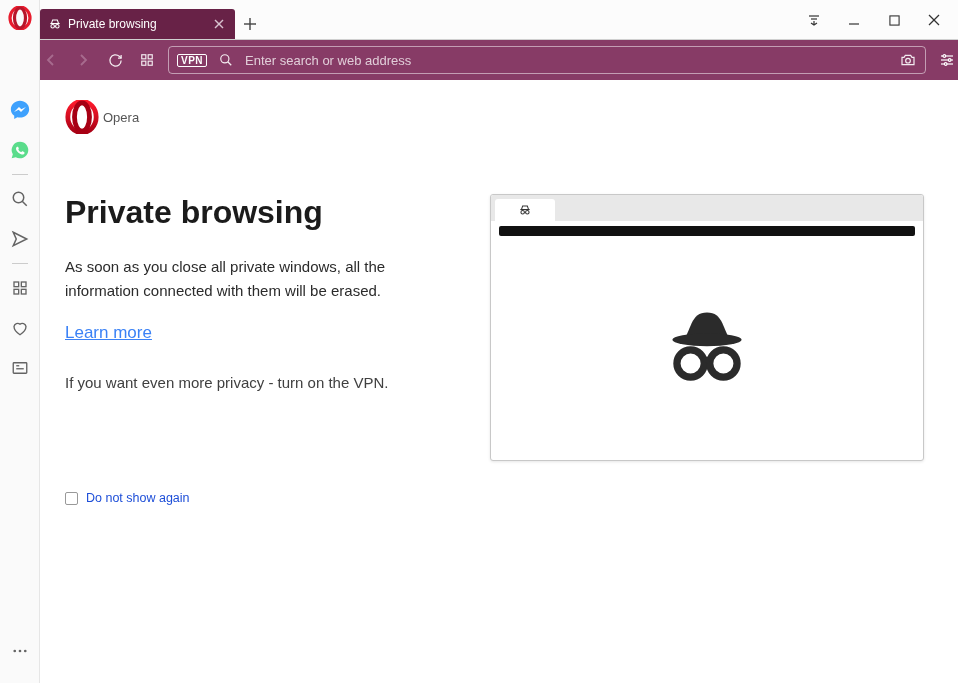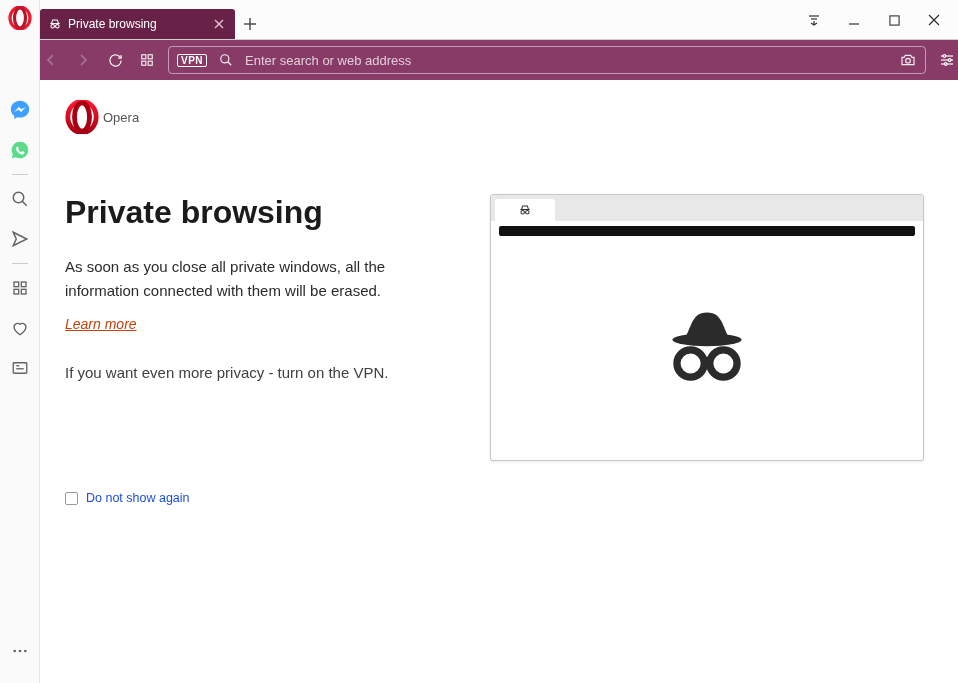--- a/index.html
+++ b/index.html
@@ -175,28 +175,27 @@
   .heading {
     font-size: 32px;
     font-weight: 600;
     color: #1b1b1b;
     margin-bottom: 24px;
   }
   .para {
     font-size: 15px;
     color: #2b2b2b;
     line-height: 1.6;
-    margin-bottom: 12px;
+    margin-bottom: 20px;
   }
   .link {
-    color: #c2410c;
+    color: #3b82f6;
     text-decoration: underline;
-    font-size: 14px;
-    cursor: pointer;
-    font-style: italic;
+    font-size: 17px;
+    cursor: pointer;
   }
   .para2 { margin-top: 28px; font-size: 15px; color:#404040; line-height:1.6; }
   .illus {
     flex: 1;
     max-width: 434px;
   }
   .mini-browser {
     border: 1px solid #c8c8c8;
     border-radius: 3px;
     overflow: hidden;

